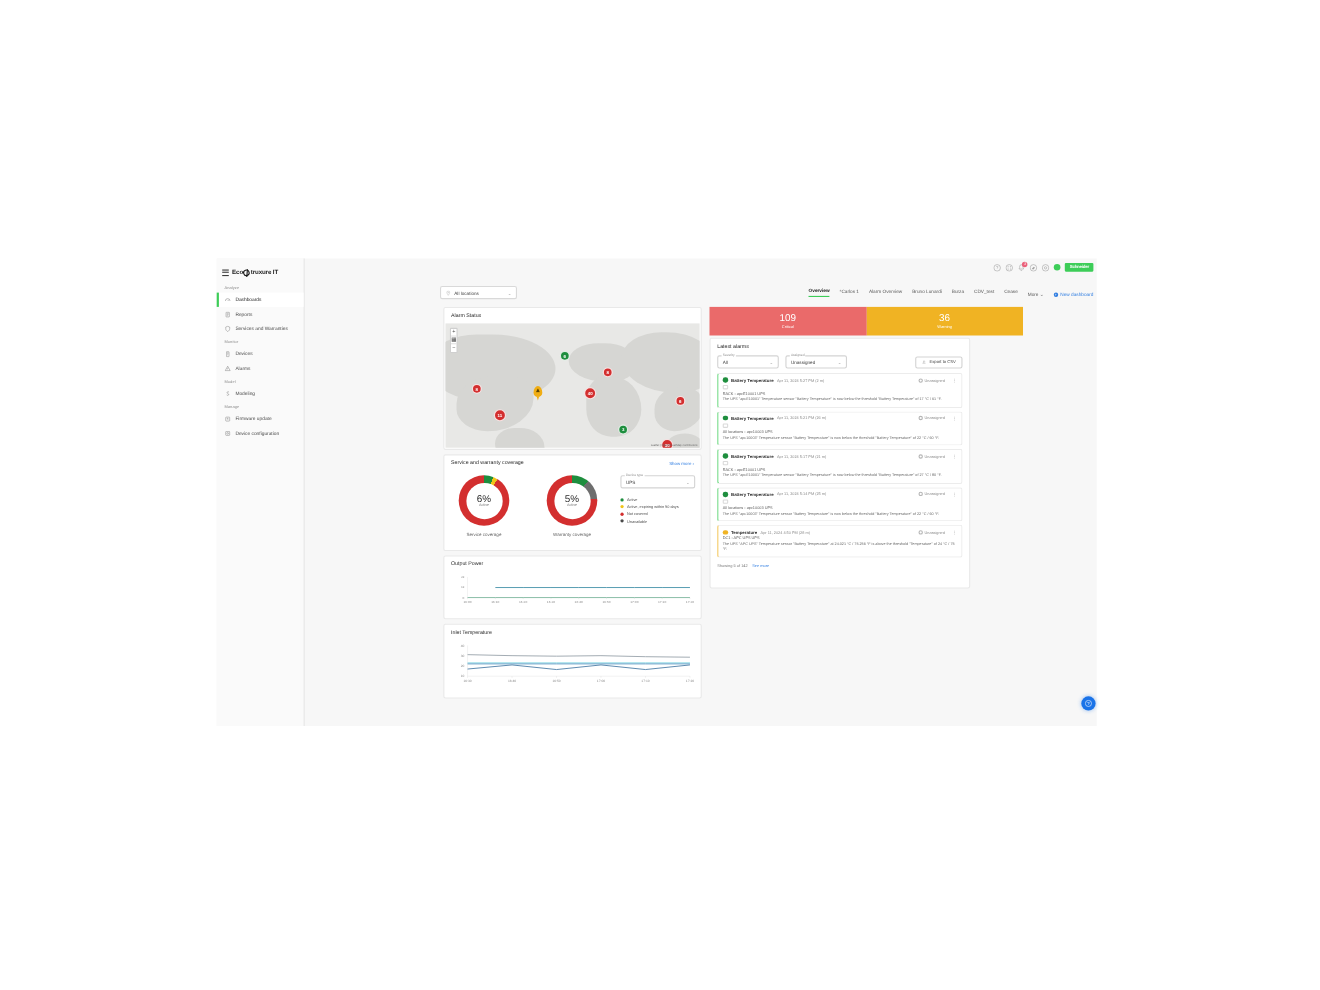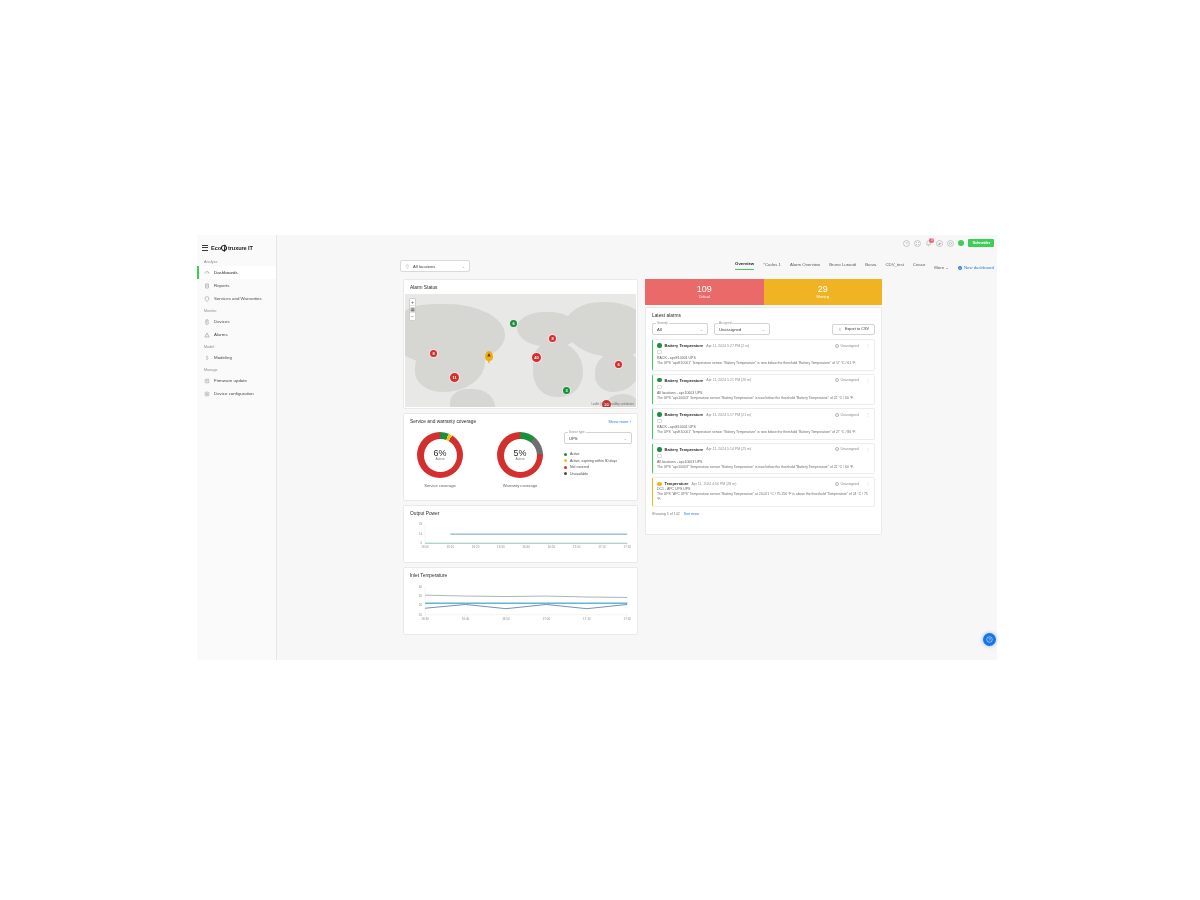--- a/index.html
+++ b/index.html
@@ -197,21 +197,21 @@
   .legend-dot { width: 3px; height: 3px; border-radius: 50%; flex: 0 0 3px; }
 
   
   #card-power { left: 206px; top: 270px; width: 235px; height: 58px; }
   #card-temp  { left: 206px; top: 332px; width: 235px; height: 68px; }
   .chart-area { position: absolute; left: 6px; right: 6px; top: 16px; bottom: 12px; }
   .chart-area svg { width: 100%; height: 100%; display: block; overflow: visible; }
   .ax-lbl { font-size: 3.2px; fill: #8d8d8d; font-family: "Liberation Sans", sans-serif; }
 
   
-  .sev-strip { position: absolute; left: 448px; top: 44px; width: 237px; height: 26px; display: flex; border-radius: 10px; }
+  .sev-strip { position: absolute; left: 448px; top: 44px; width: 285px; height: 26px; display: flex; border-radius: 10px; }
   .sev {
     flex: 1; color: #fff; display: flex; flex-direction: column;
     align-items: center; justify-content: center; cursor: pointer;
   }
   .sev.crit { background: #ea6a6a; }
   .sev.warn { background: #f0b323; }
   .sev-num { font-size: 9px; line-height: 1; }
   .sev-txt { font-size: 3.6px; margin-top: 1.5px; }
 
   #card-alarms { left: 448px; top: 72px; width: 237px; height: 228px; }
@@ -586,21 +586,21 @@
         </svg>
     </div>
   </div>
 
   <div class="sev-strip" id="sev-container">
       <div class="sev crit">
         <div class="sev-num">109</div>
         <div class="sev-txt">Critical</div>
       </div>
       <div class="sev warn">
-        <div class="sev-num">29</div>
+        <div class="sev-num">36</div>
         <div class="sev-txt">Warning</div>
       </div>
     </div>
 
   <div class="card" id="card-alarms">
     <div class="al-head">Latest alarms</div>
     <div class="al-filters">
       <div class="sel al-sel">
         <span class="sel-float">Severity</span>
         <span>All</span>

